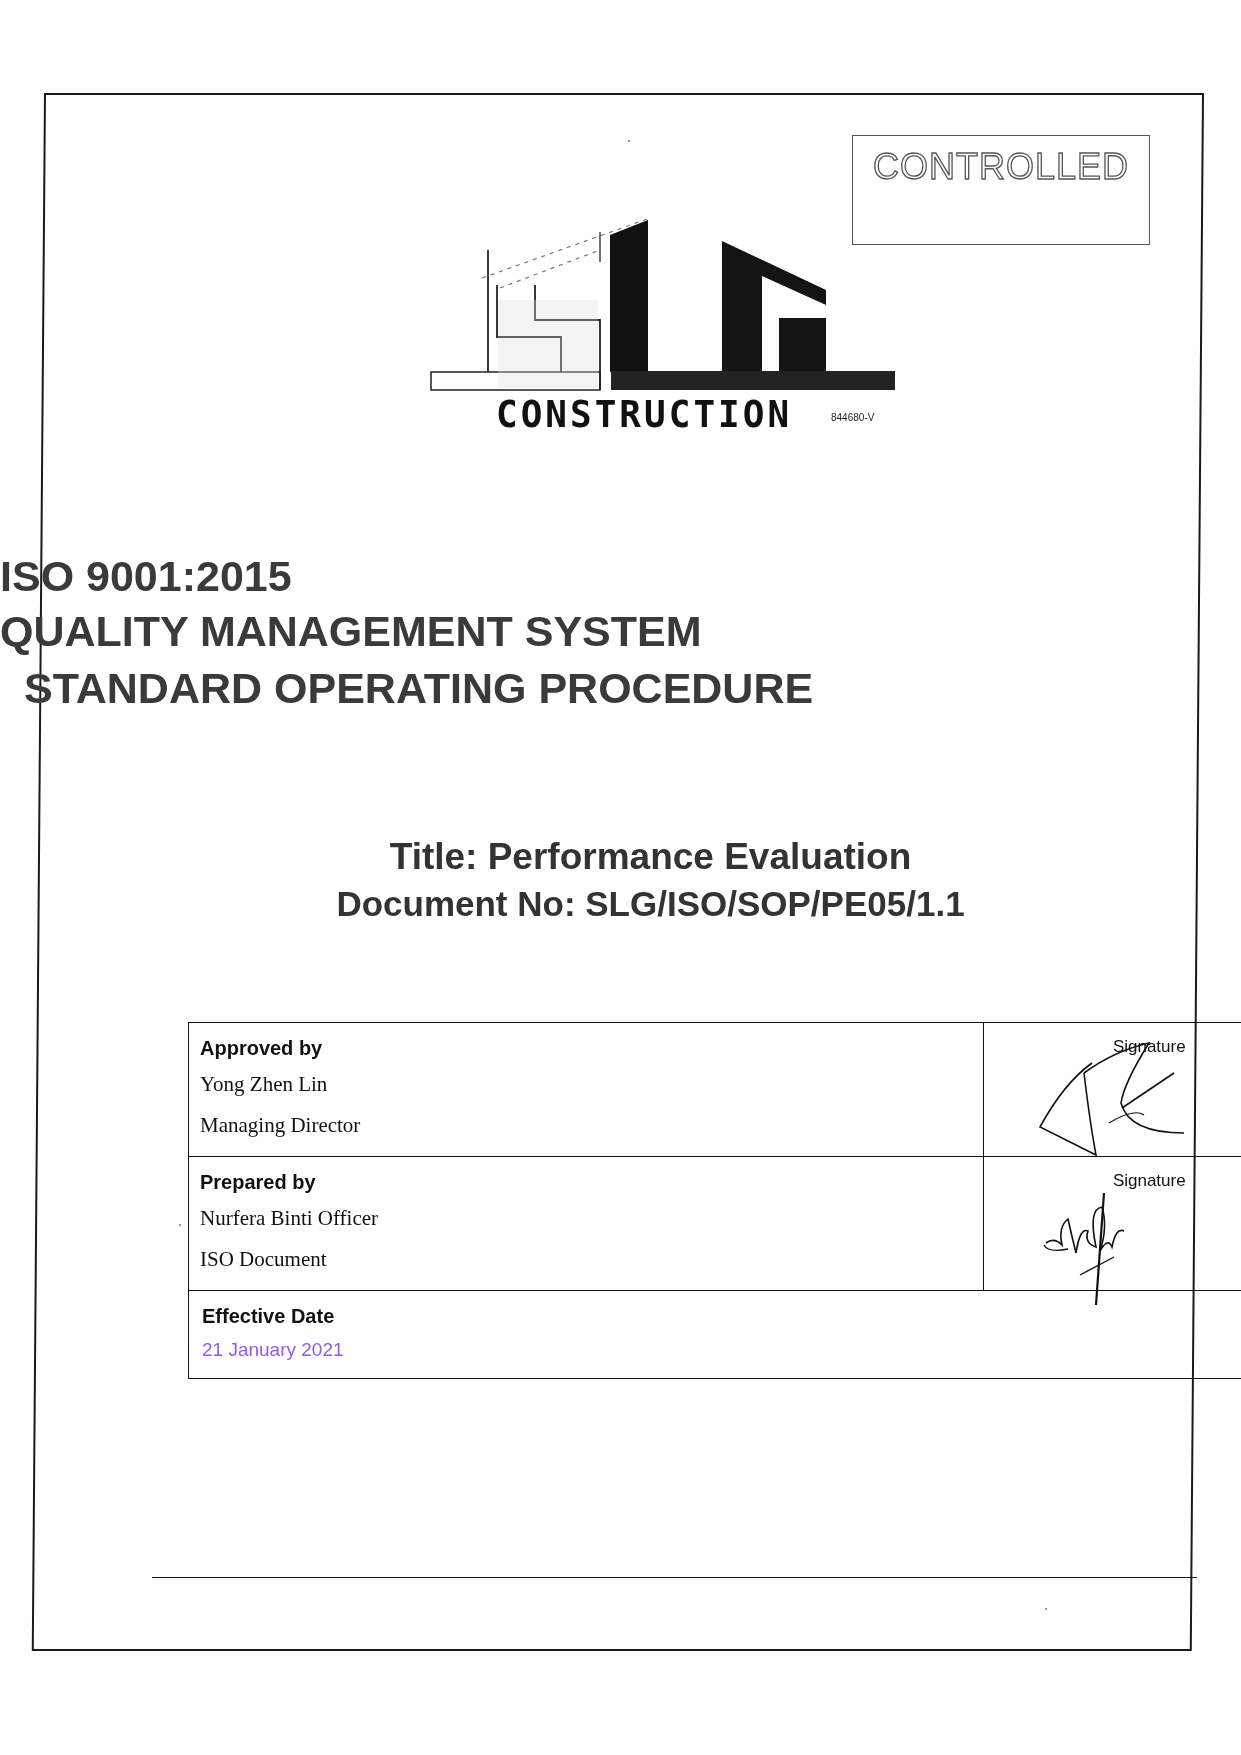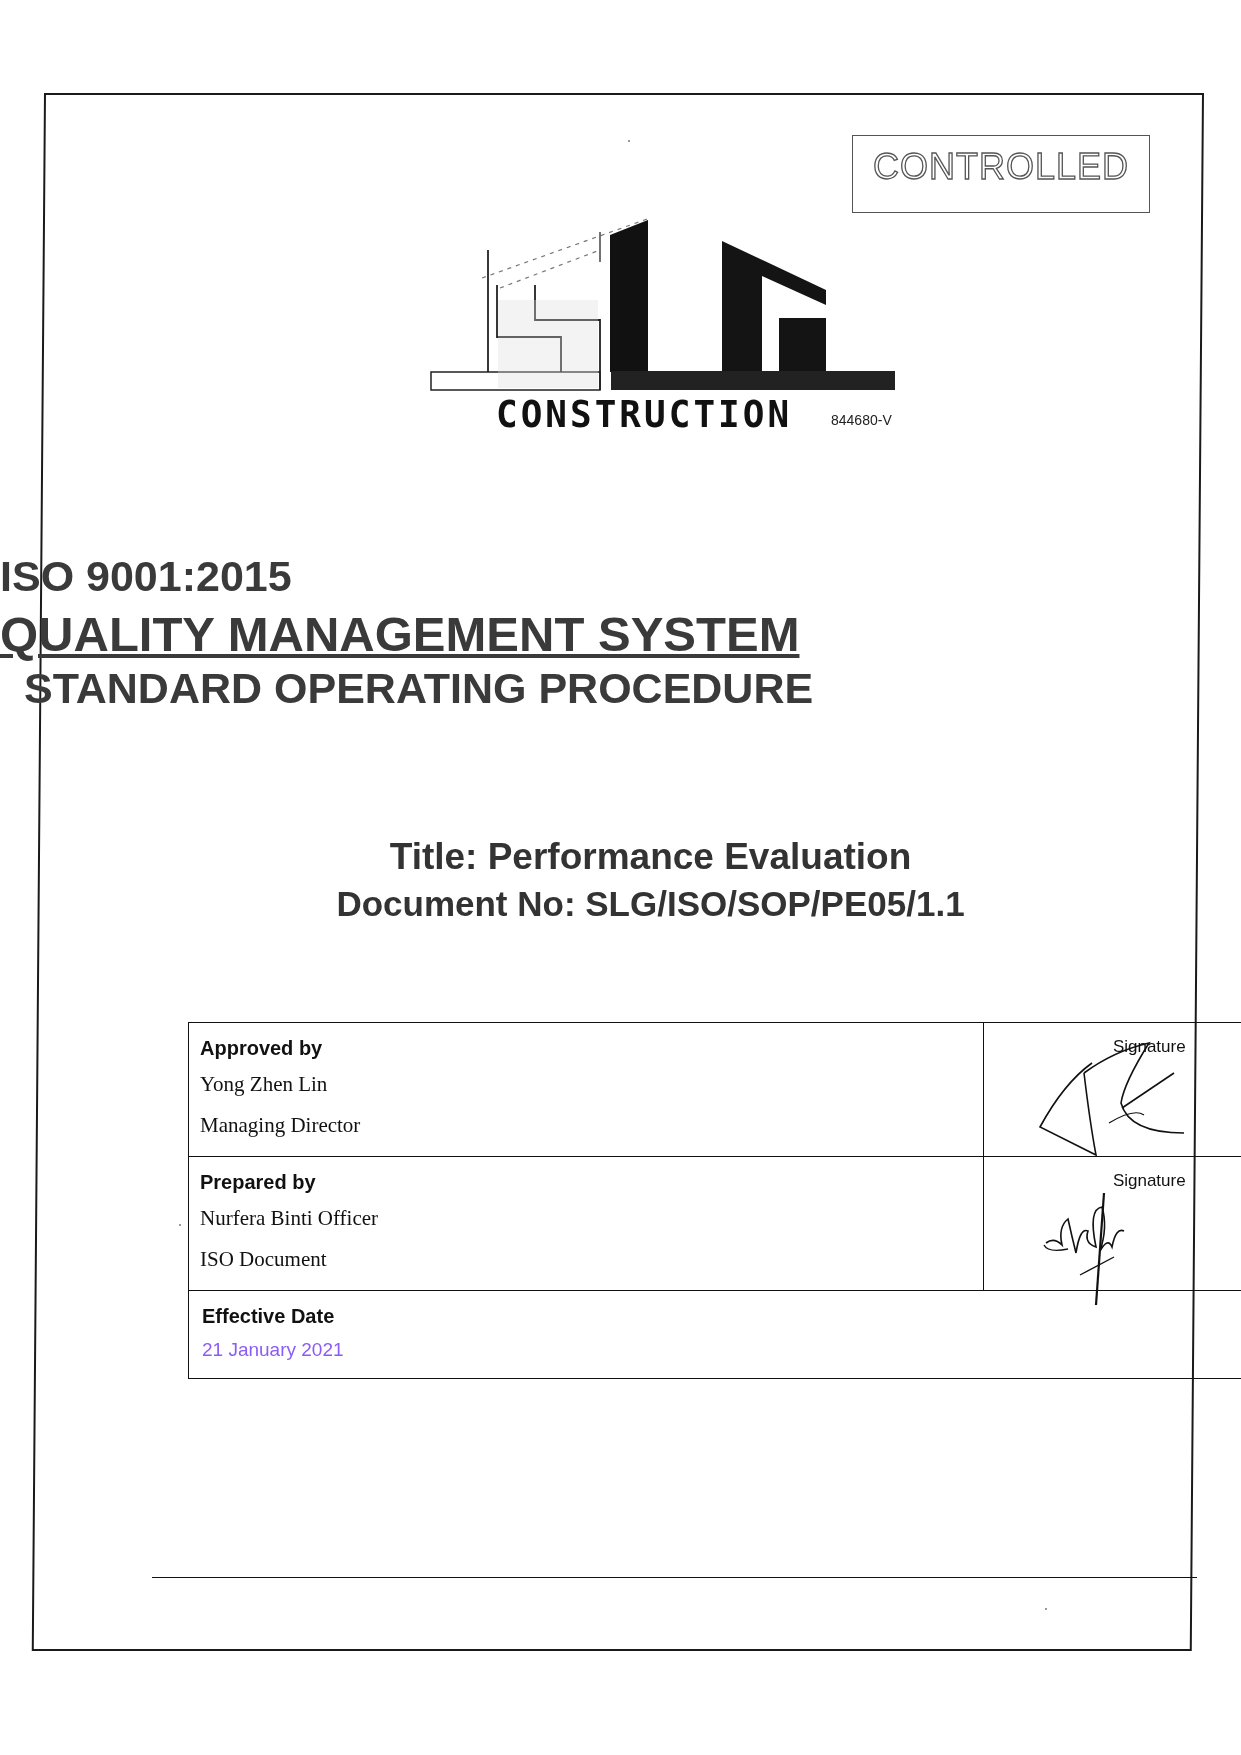--- a/index.html
+++ b/index.html
@@ -1,32 +1,32 @@
 <!DOCTYPE html>
 <html><head>
   <meta charset="utf-8">
   <style>
     html, body { margin: 0; padding: 0; background: #ffffff; }
     body { width: 1241px; height: 1755px; position: relative; overflow: hidden;
            font-family: "Liberation Sans", sans-serif; color: #111; }
     .page-border { position: absolute; left: 44px; top: 93px; width: 1160px; height: 1558px;
                    border: 2px solid #1a1a1a; transform: skewX(-0.45deg); transform-origin: top left; box-sizing: border-box; }
-    .stamp { position: absolute; left: 852px; top: 135px; width: 298px; height: 78px;
+    .stamp { position: absolute; left: 852px; top: 135px; width: 298px; height: 110px;
              border: 1.5px solid #555; box-sizing: border-box; text-align: center; }
     .stamp span { display: block; font-family: "Liberation Sans", sans-serif; font-size: 36px; line-height: 42px;
                   color: #fff; -webkit-text-stroke: 1.3px #555; letter-spacing: 1px; }
     .stamp .l1 { margin-top: 10px; }
     .logo { position: absolute; left: 420px; top: 190px; width: 480px; height: 250px; }
     .logo-text { position: absolute; left: 496px; top: 393px; font-family: "DejaVu Sans Mono", monospace;
                  font-weight: bold; font-size: 36px; letter-spacing: 3px; color: #111; transform: scaleY(1.05); }
-    .logo-reg { position: absolute; left: 831px; top: 412px; font-size: 14px; color: #222; }
+    .logo-reg { position: absolute; left: 831px; top: 412px; font-size: 10px; color: #222; }
     .heading { position: absolute; left: 0; width: 1241px; text-align: left; font-weight: bold;
                color: #3a3a3a; line-height: 1; }
     .h1 { top: 555px; font-size: 43px; }
-    .h2 { top: 610px; font-size: 49px; text-decoration: underline; }
+    .h2 { top: 610px; font-size: 43px; }
     .h3 { top: 667px; font-size: 43px; left: 24px; }
     .sub { position: absolute; left: 0; width: 1241px; text-align: center; font-weight: bold; color: #333; line-height: 1; }
     .s1 { top: 838px; font-size: 37px; left: 30px; }
     .s2 { top: 886px; font-size: 35px; left: 30px; }
     .sig-table { position: absolute; left: 188px; top: 1022px; width: 1128px; border-collapse: collapse; }
     .sig-table td { border: 1.5px solid #111; vertical-align: top; padding: 0; }
     .cell-left { width: 686px; height: 134px; padding: 10px 0 0 11px !important; box-sizing: border-box; }
     .cell-right { width: 286px; position: relative; }
     .role-label { font-family: "Liberation Sans", sans-serif; font-weight: bold; font-size: 20px; color: #111; display: block; height: 38px; line-height: 30px; }
     .person { font-family: "Liberation Serif", serif; font-size: 21px; display: block; height: 41px; line-height: 26px; color: #111; }

